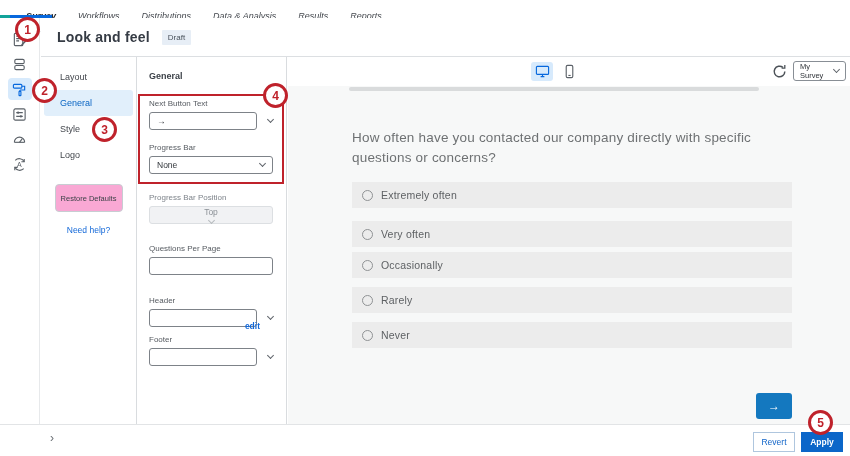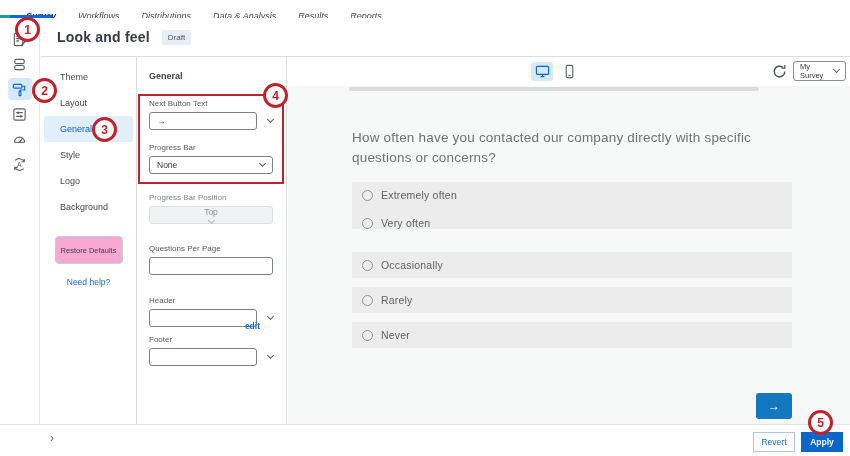--- a/index.html
+++ b/index.html
@@ -154,26 +154,24 @@
       </svg>
   </div>
 </div>
 
 <div class="page-head">
   <span class="page-title">Look and feel</span>
   <span class="badge">Draft</span>
 </div>
 
 <div class="menu">
-  <div class="menu-item">Theme</div>
   <div class="menu-item">Layout</div>
   <div class="menu-item active">General</div>
   <div class="menu-item">Style</div>
   <div class="menu-item">Logo</div>
-  <div class="menu-item">Background</div>
   <button class="restore-btn">Restore Defaults</button>
   <span class="help-link">Need help?</span>
 </div>
 
 <div class="form-panel">
   <div class="section-title">General</div>
 
   <div class="fld">
     <div class="fld-label">Next Button Text</div>
     <div class="combo-row">
@@ -249,21 +247,21 @@
   </div>
 
   <div class="pv-scroll"></div>
 
   <div class="question">How often have you contacted our company directly with specific questions or concerns?</div>
 
   <div class="opt" style="top:125px;">
     <span class="radio"></span>
     <span class="opt-label">Extremely often</span>
   </div>
-  <div class="opt" style="top:146px;align-items:flex-end;">
+  <div class="opt" style="top:164px;">
     <span class="radio"></span>
     <span class="opt-label">Very often</span>
   </div>
   <div class="opt" style="top:195px;">
     <span class="radio"></span>
     <span class="opt-label">Occasionally</span>
   </div>
   <div class="opt" style="top:230px;">
     <span class="radio"></span>
     <span class="opt-label">Rarely</span>

